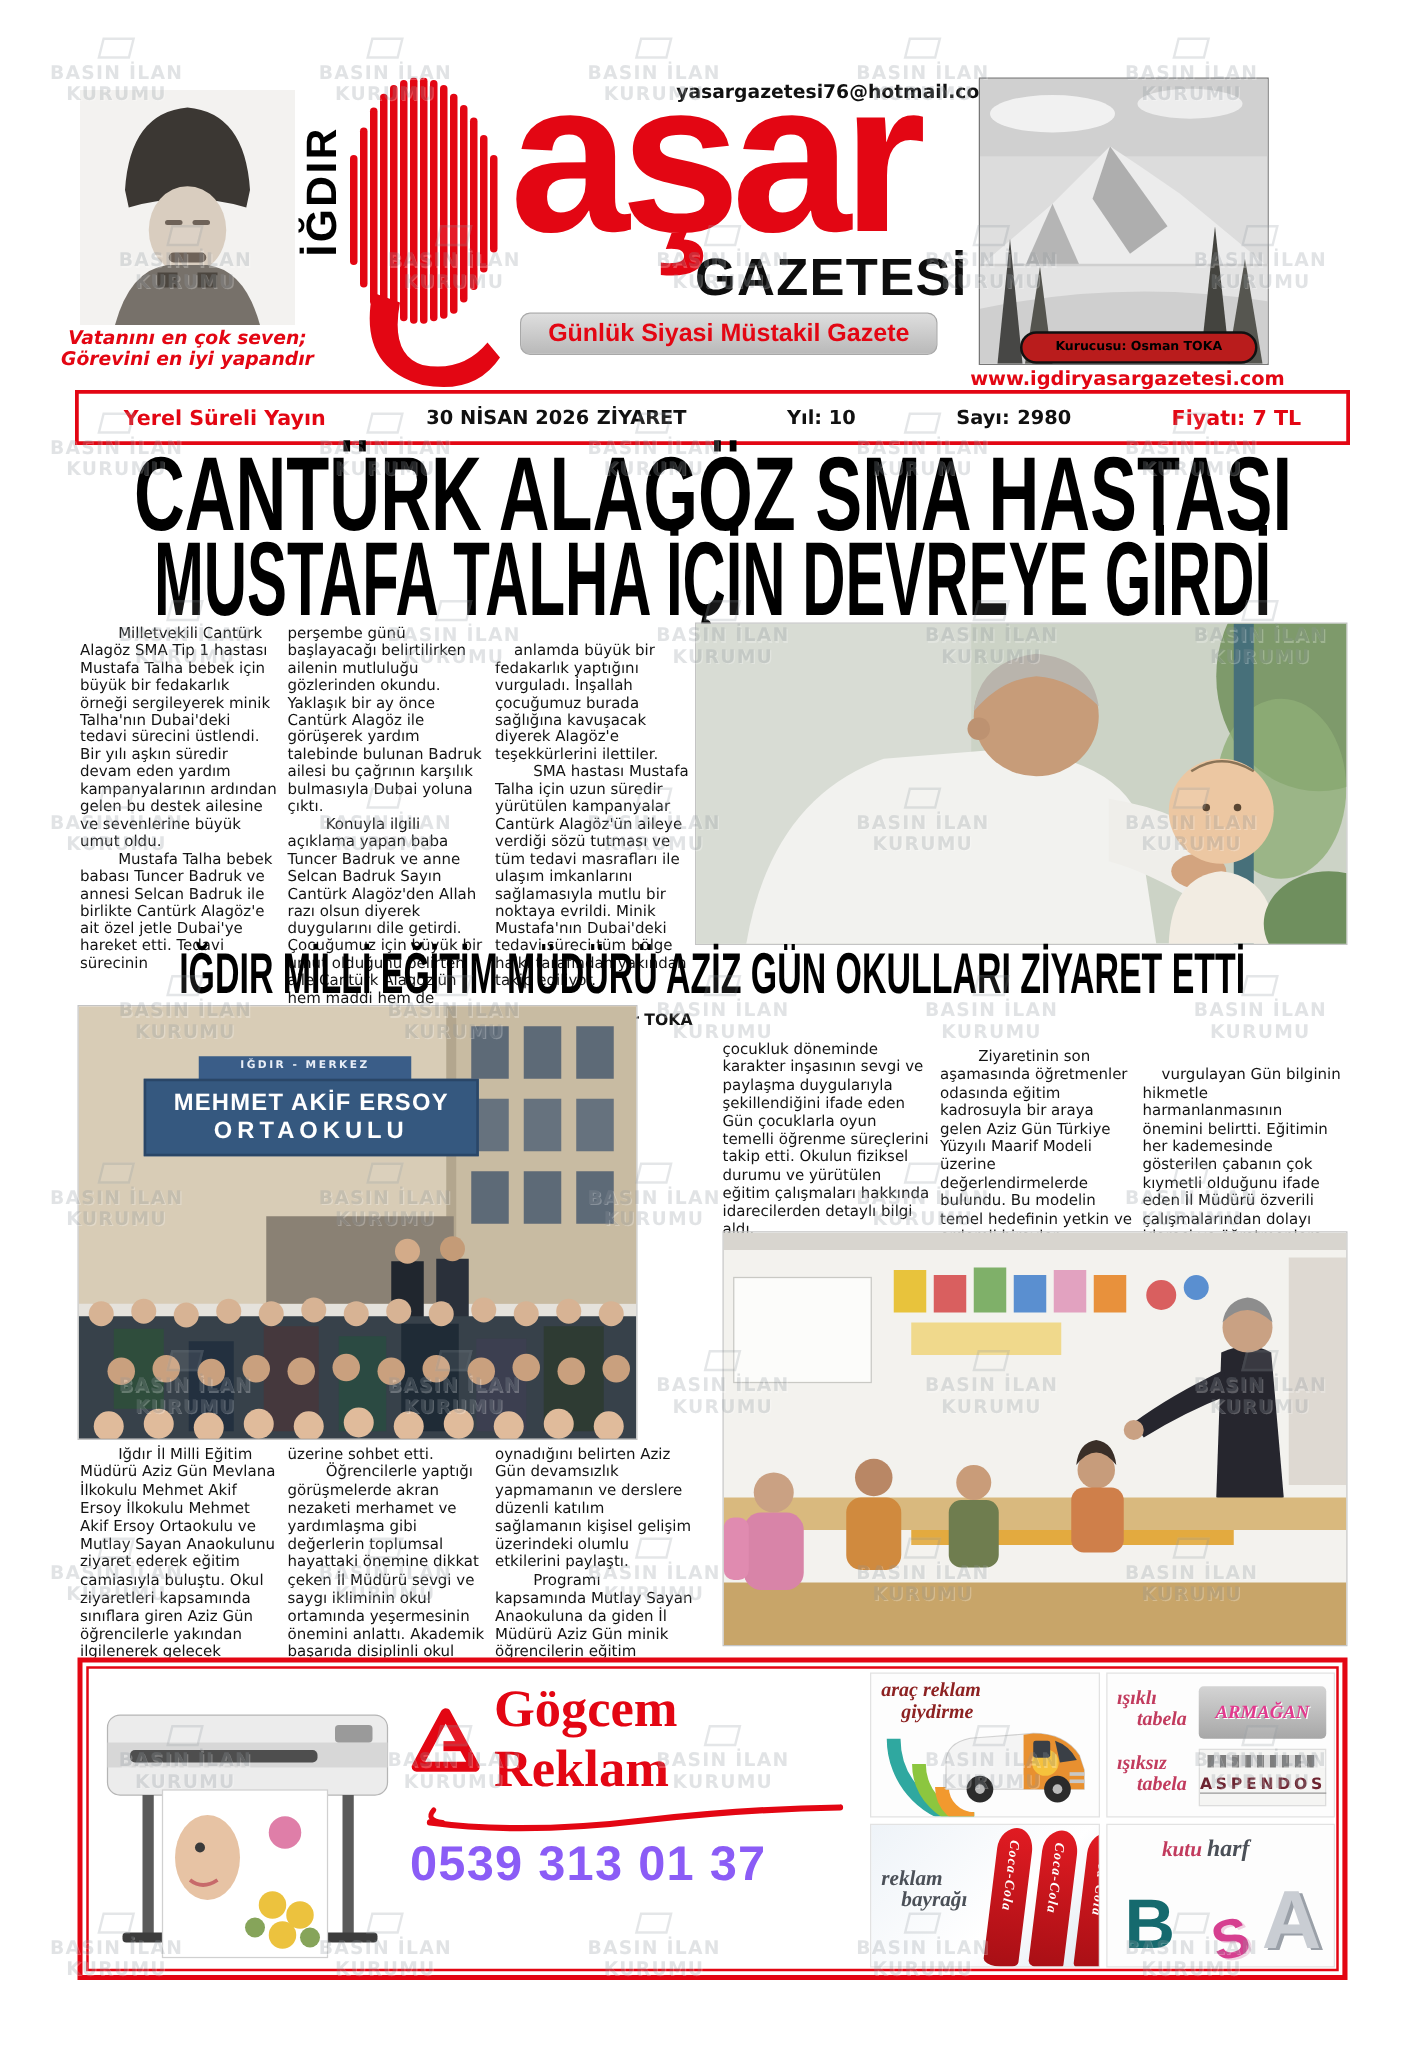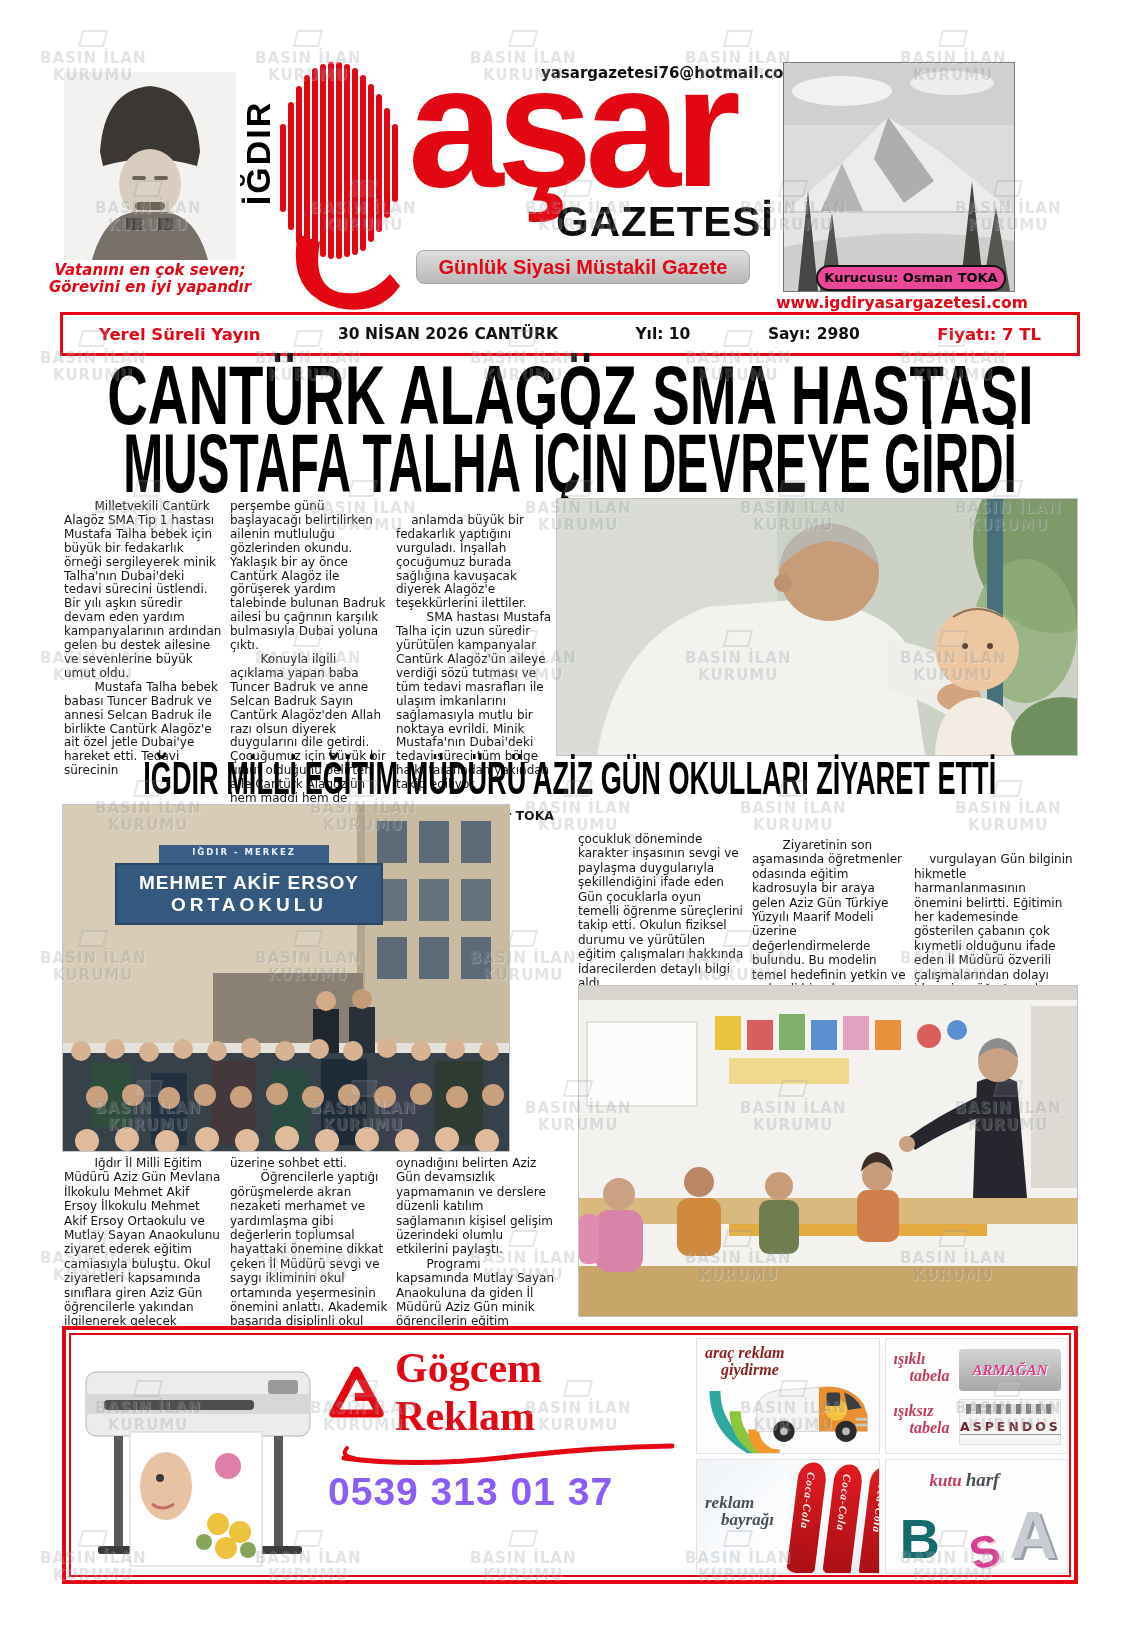--- a/index.html
+++ b/index.html
@@ -26,22 +26,22 @@
   .logo-y{position:absolute;left:278px;top:62px;width:140px;height:250px;}
   .logo-rest{position:absolute;left:408px;top:40px;font-family:"Liberation Sans",sans-serif;
       font-weight:900;font-size:172px;line-height:1;letter-spacing:-7px;color:#e30613;}
   .gazetesi{position:absolute;left:556px;top:198px;font-family:"Liberation Sans",sans-serif;
       font-weight:900;font-size:42px;color:#0d0d0d;letter-spacing:1px;}
   .tagline{position:absolute;left:416px;top:250px;width:334px;height:34px;
       background:linear-gradient(#dedede,#b9b9b9);border-radius:8px;border:1px solid #a8a8a8;
       color:#e30613;font-weight:bold;font-size:20px;text-align:center;line-height:32px;
       font-family:"Liberation Sans",sans-serif;}
   .mountain{position:absolute;left:783px;top:62px;width:232px;height:230px;border:1px solid #777;}
-  .founder-badge{position:absolute;left:32px;top:202px;width:190px;height:26px;background:#ec4899;
-      border:2px solid #111;border-radius:13px;font-weight:bold;font-size:13px;
+  .founder-badge{position:absolute;left:32px;top:202px;width:190px;height:26px;background:#b91c1c;
+      border:2px solid #111;border-radius:13px;font-weight:bold;font-size:10px;
       text-align:center;line-height:22px;color:#000;}
   .website{position:absolute;left:766px;top:294px;width:272px;text-align:center;
       color:#e30613;font-weight:bold;font-size:15.5px;}
 
   
   .infobar{position:absolute;left:60px;top:312px;width:1020px;height:44px;
       border:3px solid #e30613;display:flex;align-items:center;justify-content:space-between;
       padding:0 36px;font-weight:bold;font-size:15.5px;}
   .infobar .red{color:#e30613;font-size:16.5px;}
   .ib-group{display:flex;gap:6px;}
@@ -195,21 +195,21 @@
       <path d="M198,228 L212,144 L226,228 Z" fill="#565650"></path>
     </svg>
     <div class="founder-badge">Kurucusu: Osman TOKA</div>
   </div>
   <div class="website">www.igdiryasargazetesi.com</div>
 
   <div class="infobar">
     <span class="red">Yerel Süreli Yayın</span>
     <span class="ib-group">
       <span>30 NİSAN 2026</span>
-      <span>CANTÜRK</span>
+      <span>ZİYARET</span>
     </span>
     <span>Yıl: 10</span>
     <span class="ib-group">
       <span>Sayı:</span>
       <span>2980</span>
     </span>
     <span class="red">Fiyatı: 7 TL</span>
   </div>
 
   <div class="condensed-row" id="h1l2">

